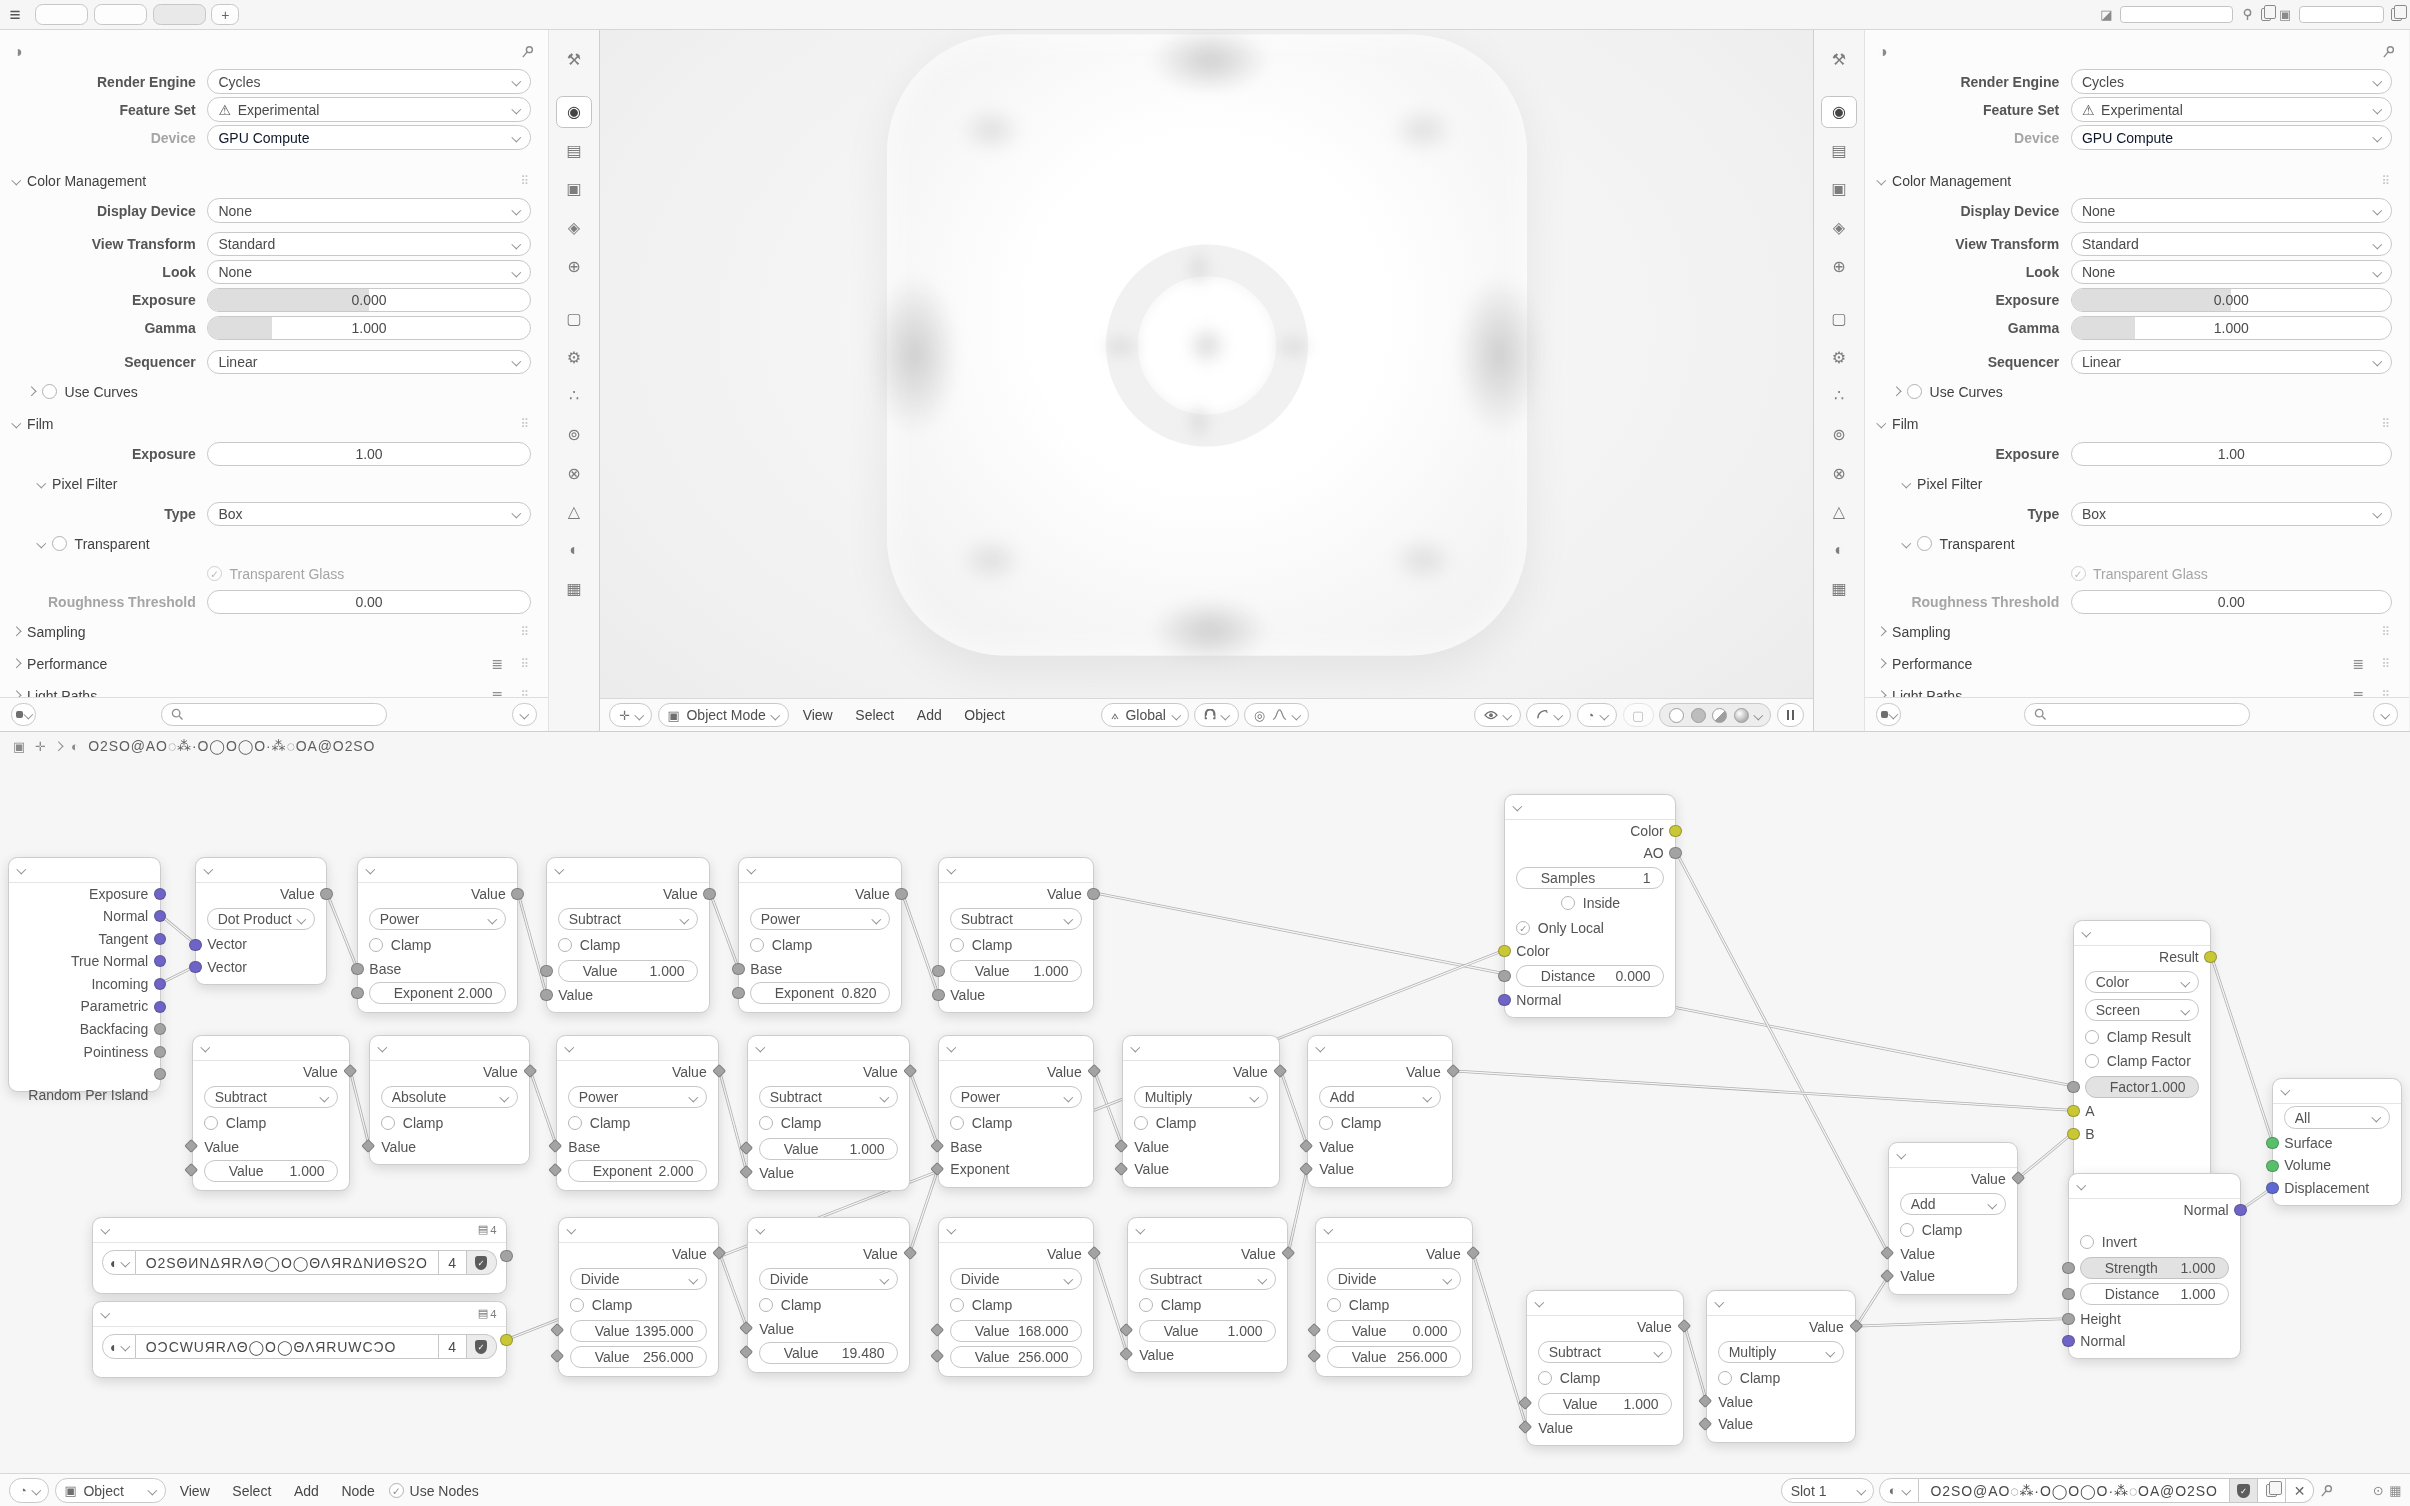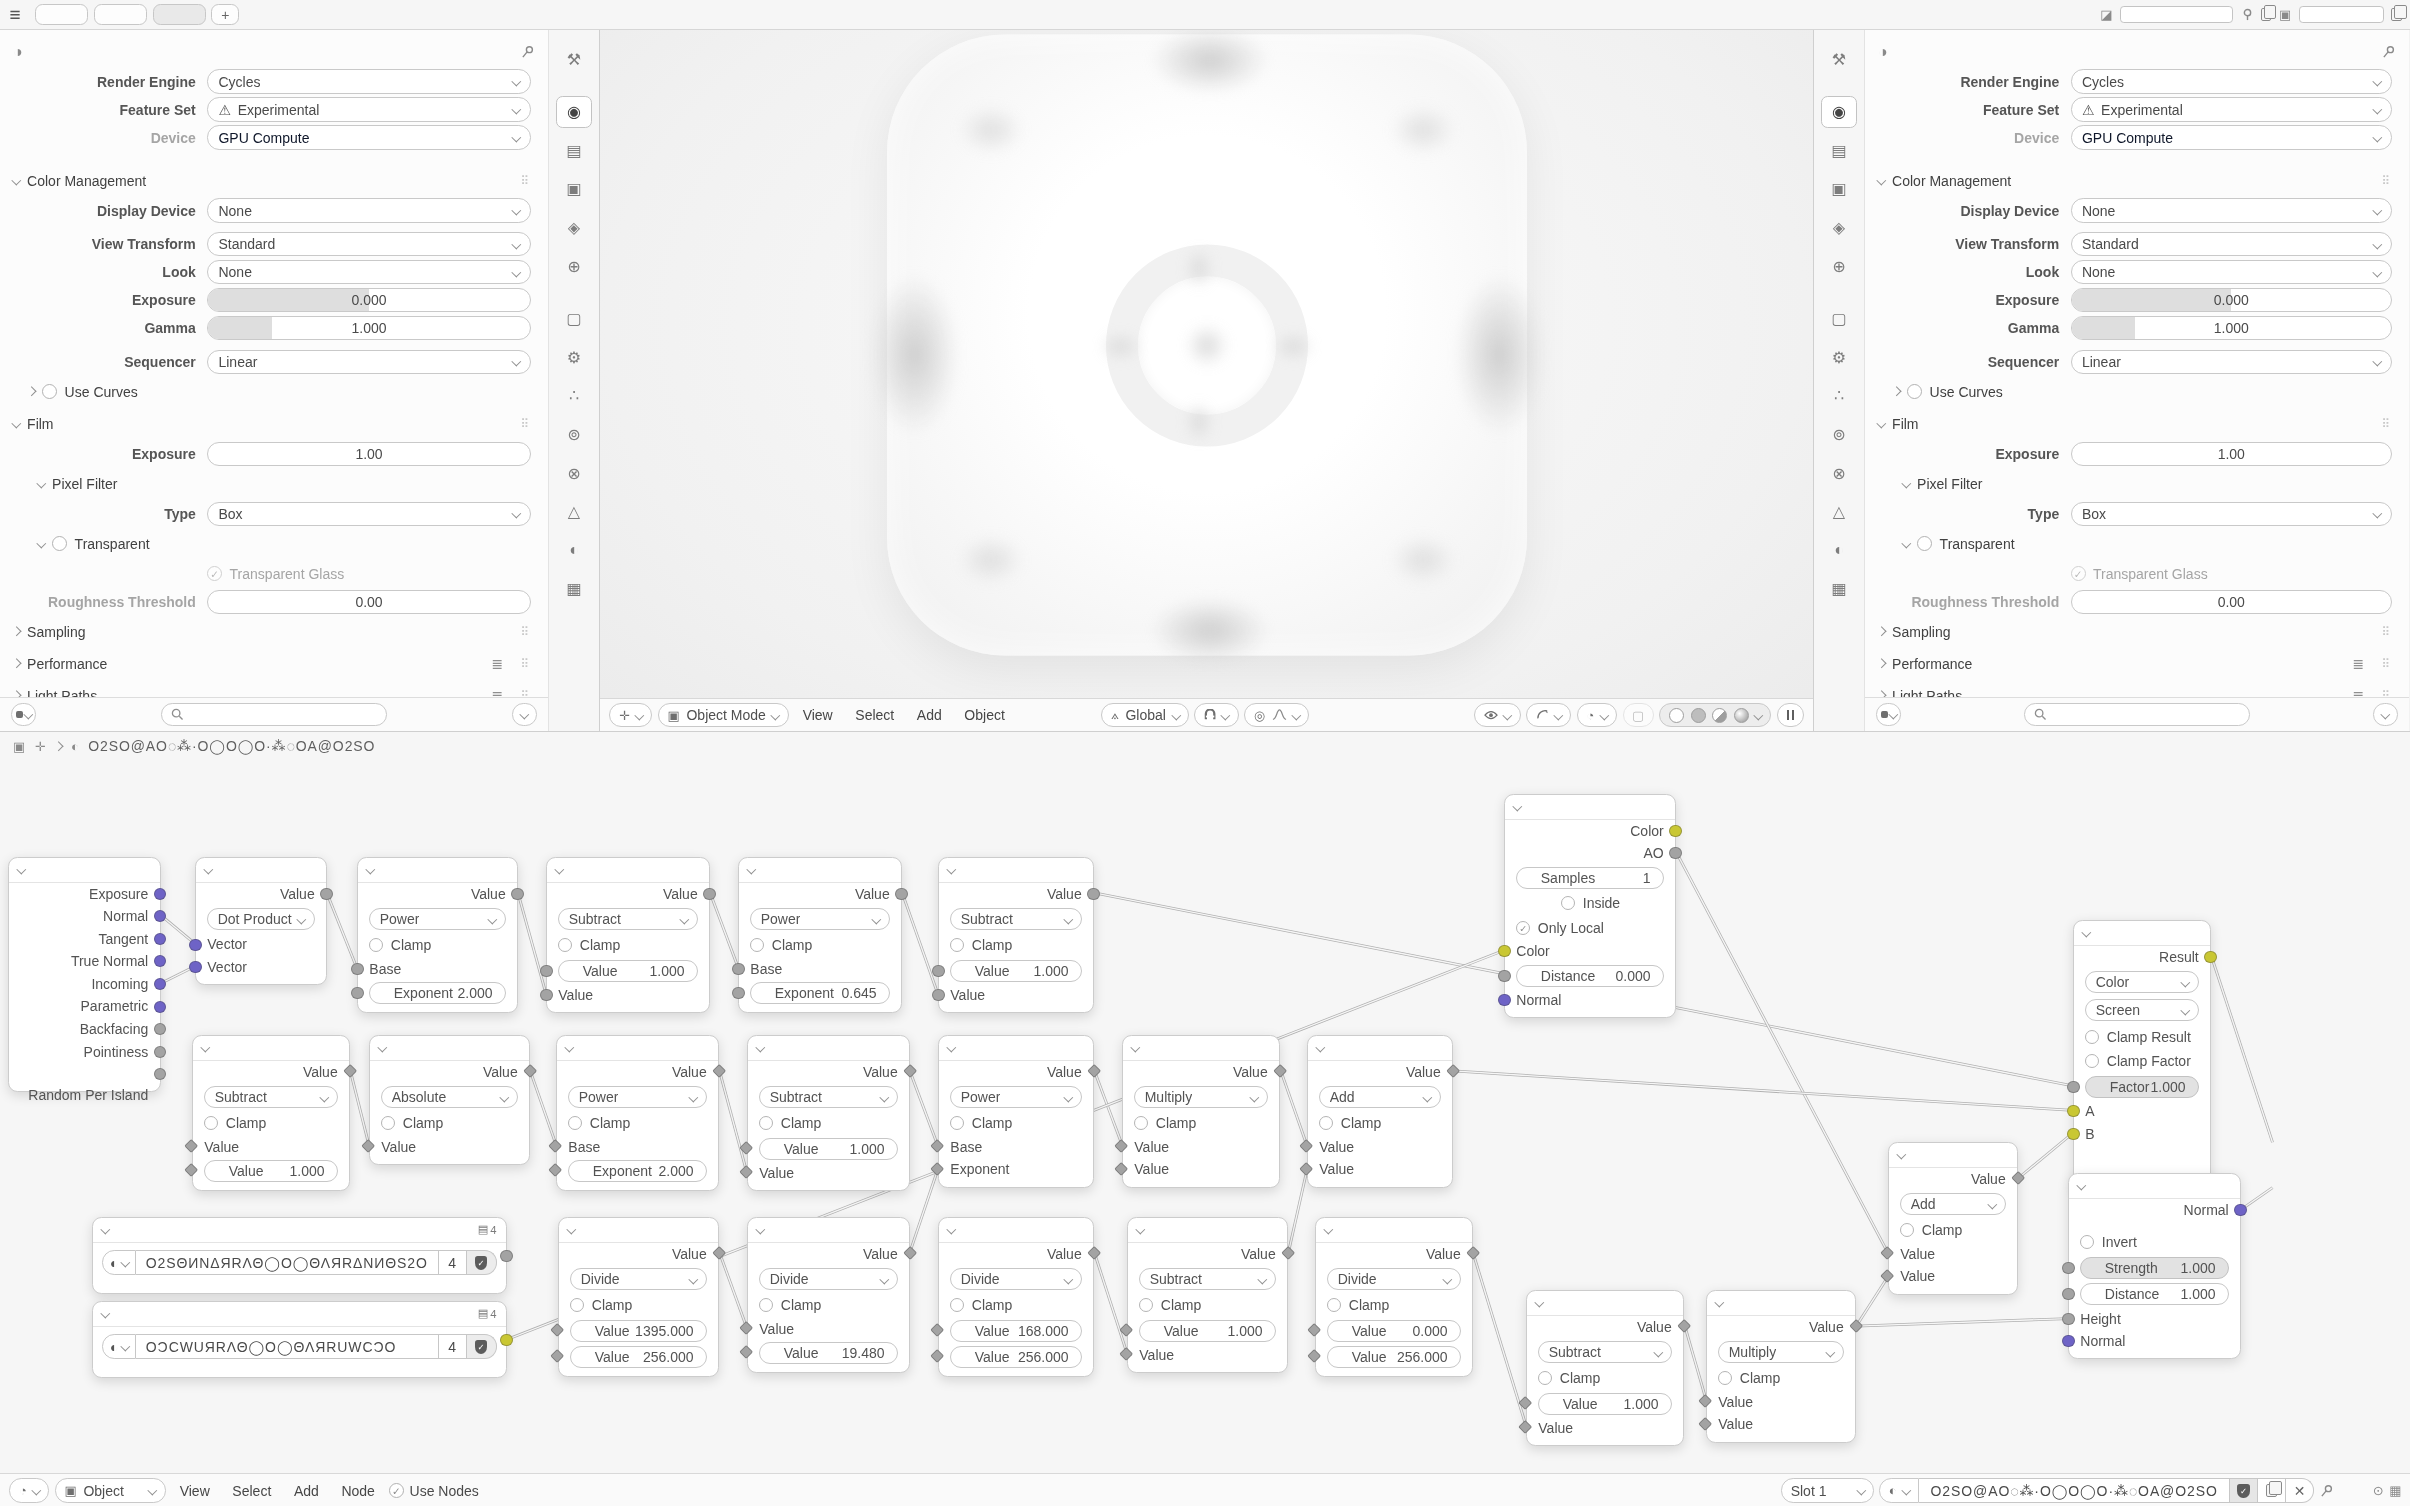--- a/index.html
+++ b/index.html
@@ -912,21 +912,21 @@
             <span>Clamp</span>
           </div>
           <span class="sock" style="background: rgb(163, 163, 163); top: 105px; left: -6.6px;"></span>
           <div class="nrow " style="height: 22.6px; top: 100px; position: absolute; left: 0px; right: 0px;">
             <span>Base</span>
           </div>
           <span class="sock" style="background: rgb(163, 163, 163); top: 129px; left: -6.6px;"></span>
           <div class="nrow " style="height: 26px; top: 122px; position: absolute; left: 0px; right: 0px;">
             <span class="nfpill">
               <span class="lab">Exponent</span>
-              <span class="val">0.645</span>
+              <span class="val">0.820</span>
             </span>
           </div>
         </div>
         <div class="node" style="left: 938px; top: 97px; width: 156px; height: 156px;">
           <div class="nhead">
             <span class="chev"></span>
           </div>
           <span class="sock" style="background: rgb(163, 163, 163); top: 30px; right: -6.6px;"></span>
           <div class="nrow out" style="height: 22.6px; top: 24.5px; position: absolute; left: 0px; right: 0px;">
             <span>Value</span>
@@ -1509,20 +1509,43 @@
               <span class="val">1.000</span>
             </span>
           </div>
           <span class="sock" style="background: rgb(201, 199, 51); top: 184px; left: -6.6px;"></span>
           <div class="nrow " style="height: 22.6px; top: 179px; position: absolute; left: 0px; right: 0px;">
             <span>A</span>
           </div>
           <span class="sock" style="background: rgb(201, 199, 51); top: 207px; left: -6.6px;"></span>
           <div class="nrow " style="height: 22.6px; top: 202px; position: absolute; left: 0px; right: 0px;">
             <span>B</span>
+          </div>
+        </div>
+        <div class="node" style="left: 2272px; top: 318px; width: 130px; height: 128px;">
+          <div class="nhead">
+            <span class="chev"></span>
+          </div>
+          <div class="nrow " style="height: 28px; top: 24.5px; position: absolute; left: 0px; right: 0px;">
+            <span class="nddpill">
+              <span class="txt">All</span>
+              <span class="chev auto"></span>
+            </span>
+          </div>
+          <span class="sock" style="background: rgb(88, 192, 106); top: 58px; left: -6.6px;"></span>
+          <div class="nrow " style="height: 22.6px; top: 53px; position: absolute; left: 0px; right: 0px;">
+            <span>Surface</span>
+          </div>
+          <span class="sock" style="background: rgb(88, 192, 106); top: 81px; left: -6.6px;"></span>
+          <div class="nrow " style="height: 22.6px; top: 75px; position: absolute; left: 0px; right: 0px;">
+            <span>Volume</span>
+          </div>
+          <span class="sock" style="background: rgb(94, 104, 209); top: 103px; left: -6.6px;"></span>
+          <div class="nrow " style="height: 22.6px; top: 98px; position: absolute; left: 0px; right: 0px;">
+            <span>Displacement</span>
           </div>
         </div>
         <div class="node" style="left: 2068px; top: 413px; width: 173px; height: 186px;">
           <div class="nhead">
             <span class="chev"></span>
           </div>
           <span class="sock" style="background: rgb(110, 99, 198); top: 30px; right: -6.6px;"></span>
           <div class="nrow out" style="height: 22.6px; top: 24.5px; position: absolute; left: 0px; right: 0px;">
             <span>Normal</span>
           </div>

